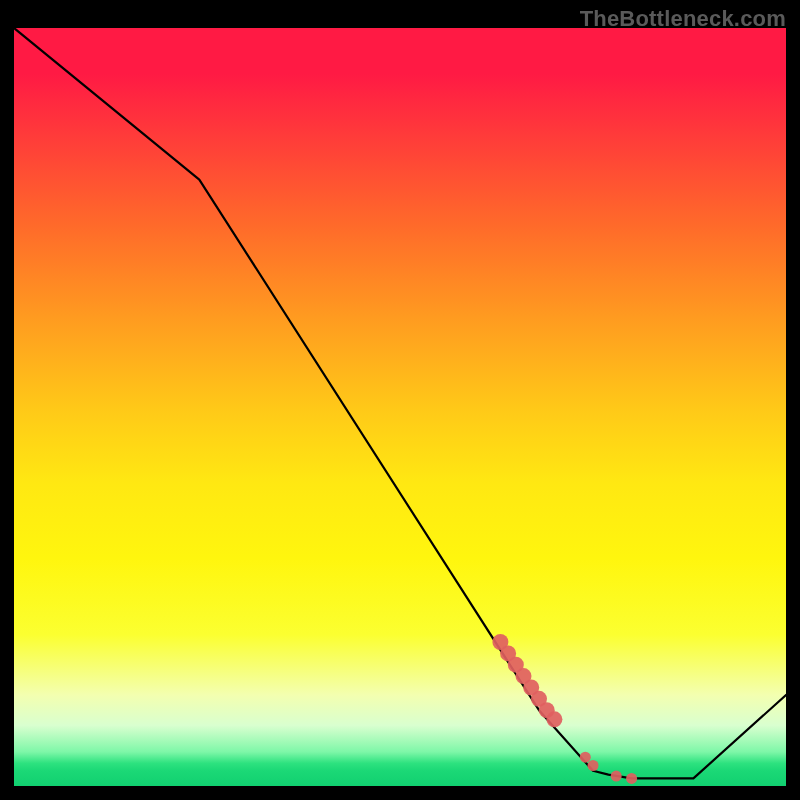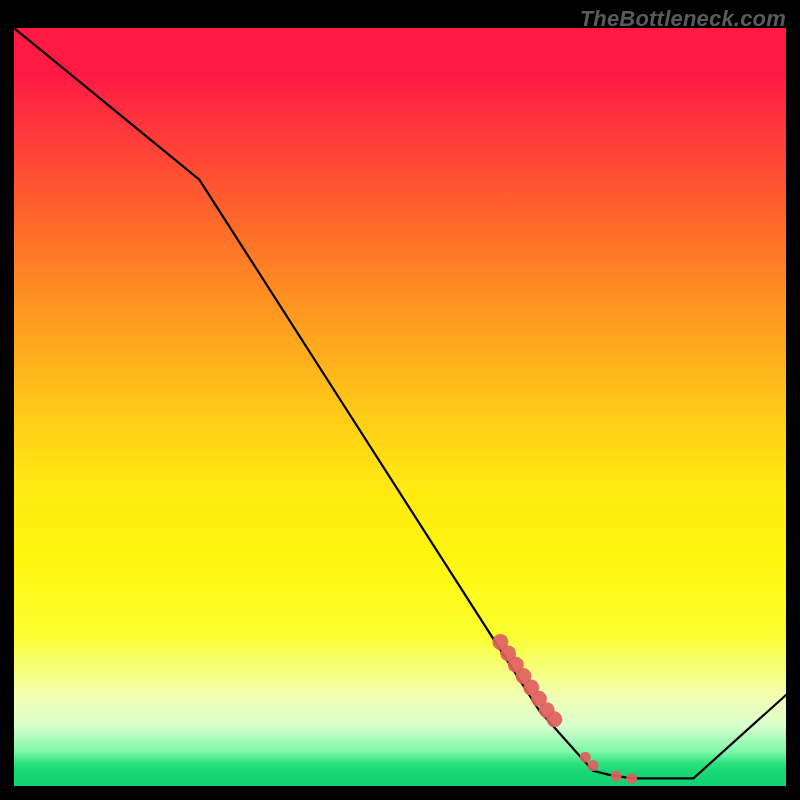--- a/index.html
+++ b/index.html
@@ -3,21 +3,20 @@
 <meta charset="utf-8">
 <style>
   * { margin: 0; padding: 0; box-sizing: border-box; }
   html, body { width: 800px; height: 800px; overflow: hidden; }
   body { background: #000; }
   .frame {
     position: relative;
     width: 800px;
     height: 800px;
     background: #000;
-    font-style: italic;
   }
   .plot {
     position: absolute;
     left: 14px;
     top: 28px;
     width: 772px;
     height: 758px;
     background: linear-gradient(to bottom,
       #ff1a44 0%,
       #ff1a44 6%,

